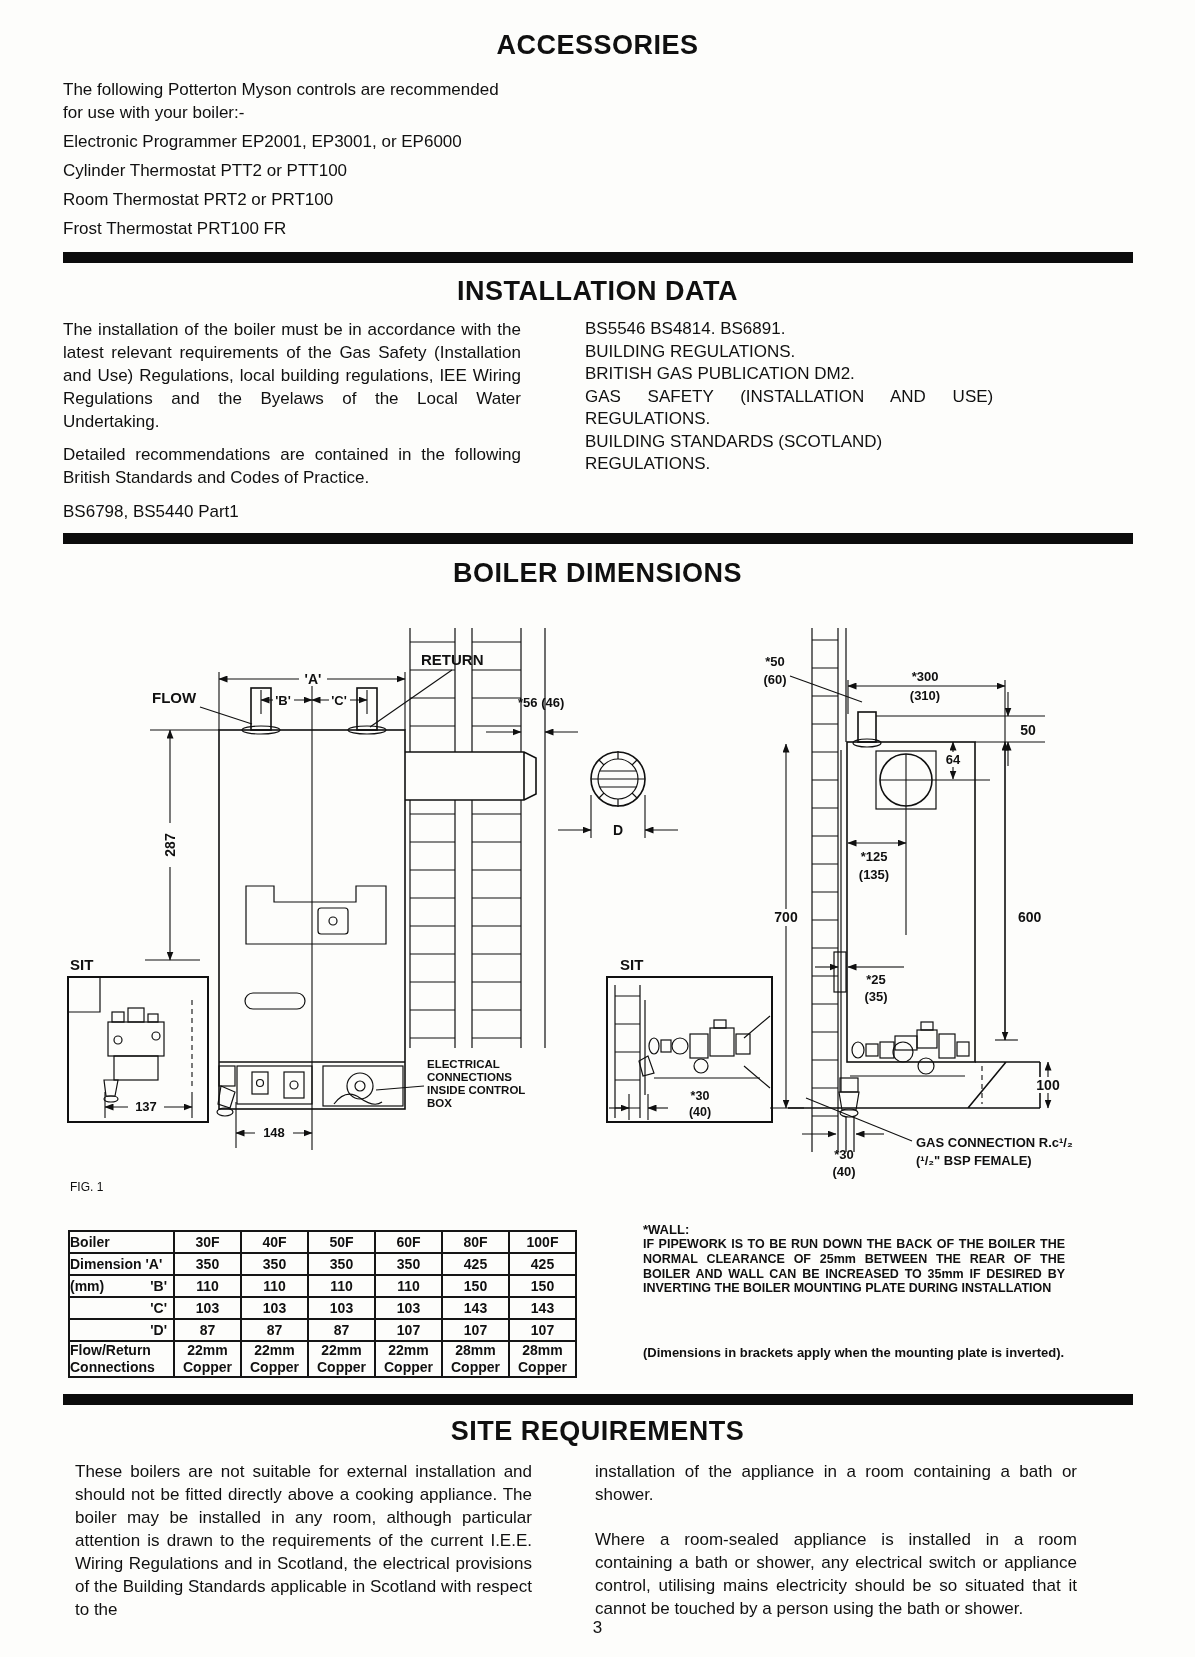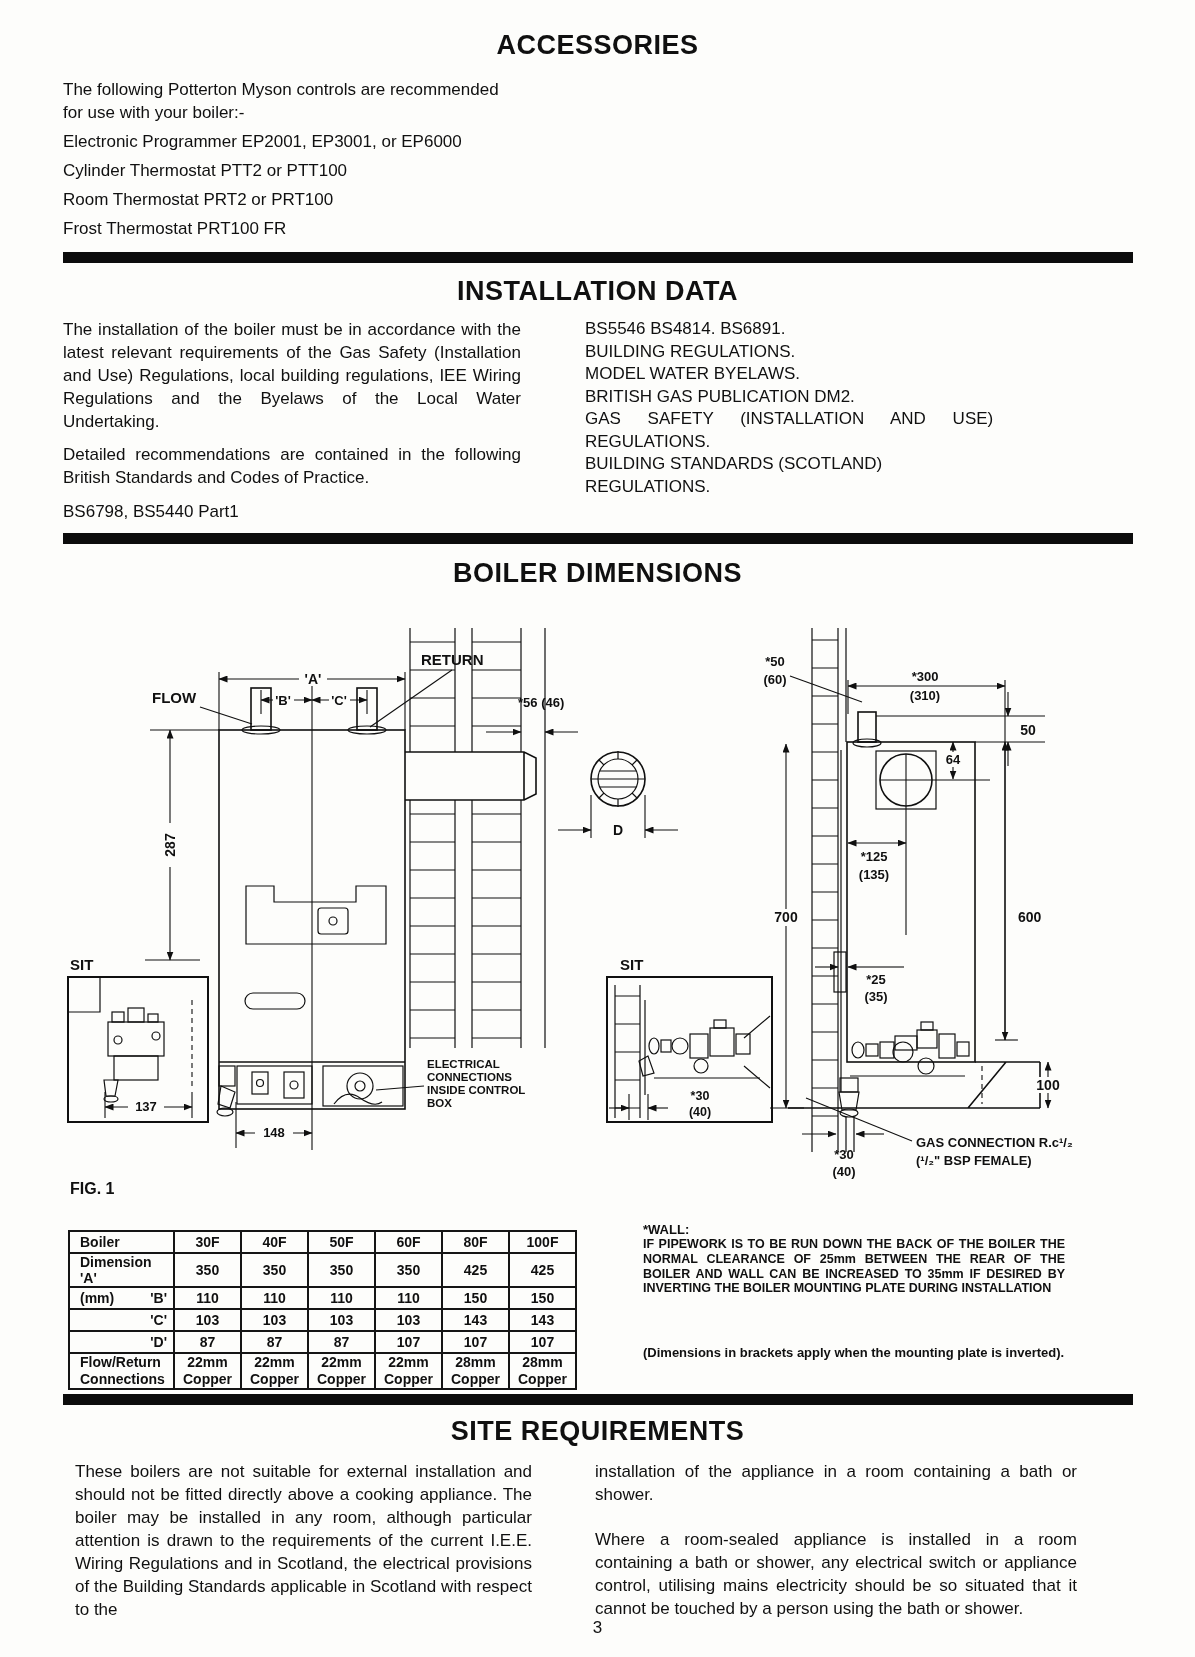--- a/index.html
+++ b/index.html
@@ -8,24 +8,24 @@
         font-family:"Liberation Sans","DejaVu Sans",sans-serif;color:#101010;overflow:hidden}
   .abs{position:absolute}
   .sec{font-size:27px;font-weight:bold;letter-spacing:.5px;text-align:center;width:100%}
   .b17{font-size:17px;line-height:23px}
   .just{text-align:justify}
   .bar{position:absolute;left:63px;width:1070px;height:11px;background:#0c0c0c}
   .item{margin-top:6px}
   .ritem{margin-bottom:12px}
   .stline{font-size:17px;line-height:22.5px}
   .spread{word-spacing:22px}
-  .fig{font-size:16px;font-weight:bold}
+  .fig{font-size:12px;font-weight:normal}
   table.dims{border-collapse:collapse;table-layout:fixed;font-size:14px;font-weight:bold}
   table.dims td{border:2px solid #151515;height:22px;text-align:center;padding:0 2px;vertical-align:middle}
-  table.dims td.lab{text-align:left;padding-left:10px}
+  table.dims td.lab{text-align:left;padding-left:0}
   table.dims td.lab .lr{float:right;padding-right:4px}
   table.dims tr.last td{height:31px;line-height:17px}
   .note-title{font-size:13px;font-weight:bold}
   .note-body{font-size:12.5px;font-weight:bold;line-height:14.8px;text-align:justify}
   .note-brackets{font-size:13px;font-weight:bold}
   .pagenum{width:100%;text-align:center;font-size:17px}
   svg .ol{fill:none;stroke:#101010;stroke-width:1.6}
   svg .thin{fill:none;stroke:#101010;stroke-width:1.2}
   svg .dim{fill:none;stroke:#101010;stroke-width:1.1}
   svg .dsh{fill:none;stroke:#101010;stroke-width:1.1;stroke-dasharray:5 4}
@@ -56,21 +56,20 @@
 
   <div class="abs b17" style="left:63px;top:318px;width:458px">
     <div class="just">The installation of the boiler must be in accordance with the latest relevant requirements of the Gas Safety (Installation and Use) Regulations, local building regulations, IEE Wiring Regulations and the Byelaws of the Local Water Undertaking.</div>
     <div class="just" style="margin-top:10px">Detailed recommendations are contained in the following British Standards and Codes of Practice.</div>
     <div style="margin-top:11px">BS6798, BS5440 Part1</div>
   </div>
 
   <div class="abs" style="left:585px;top:318px;width:488px">
     <div class="stline">BS5546 BS4814. BS6891.</div>
     <div class="stline">BUILDING REGULATIONS.</div>
-    <div class="stline">MODEL WATER BYELAWS.</div>
     <div class="stline">BRITISH GAS PUBLICATION DM2.</div>
     <div class="stline spread">GAS SAFETY (INSTALLATION AND USE)</div>
     <div class="stline">REGULATIONS.</div>
     <div class="stline">BUILDING STANDARDS (SCOTLAND)</div>
     <div class="stline">REGULATIONS.</div>
   </div>
 
   <div class="bar" style="top:533px"></div>
 
   <div class="abs sec" style="left:0;top:558px">BOILER DIMENSIONS</div>

